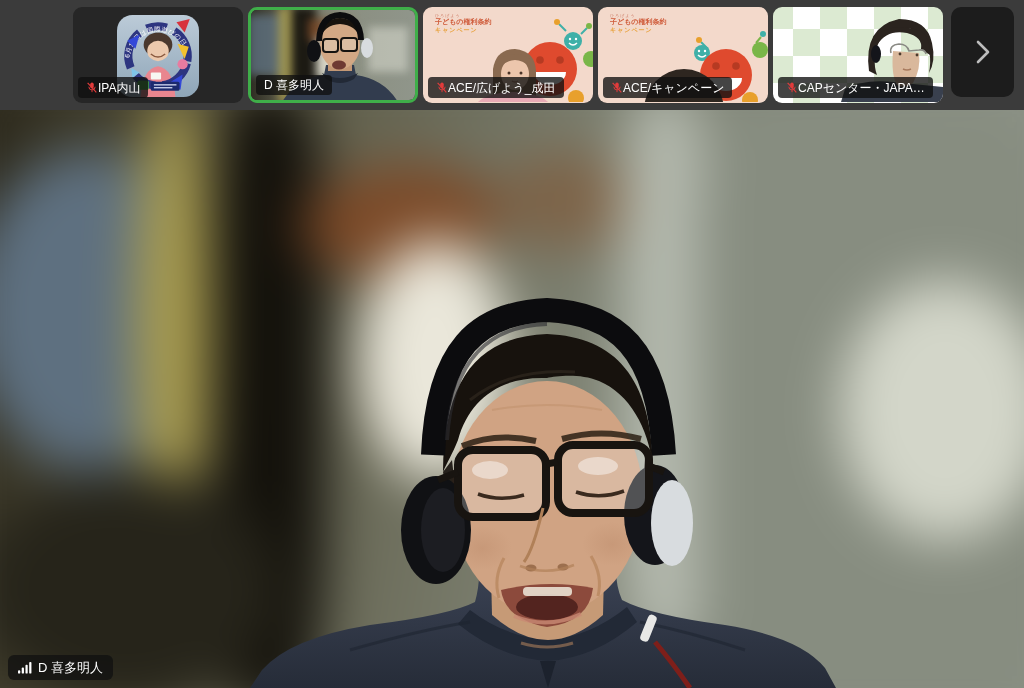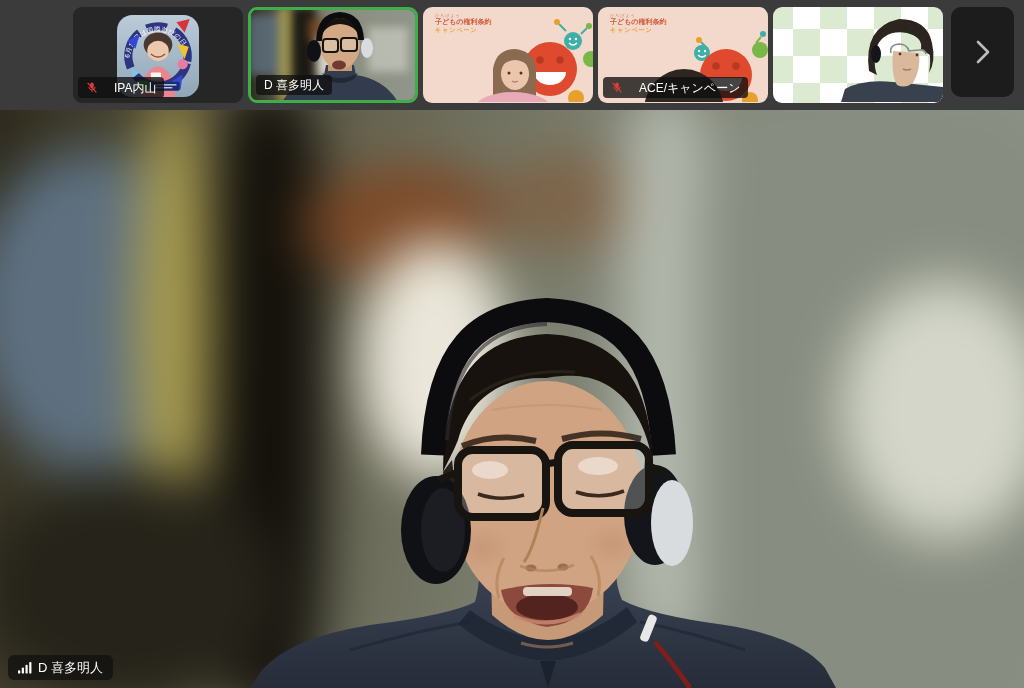--- a/index.html
+++ b/index.html
@@ -5,21 +5,21 @@
   html,body{margin:0;padding:0;width:1024px;height:688px;overflow:hidden;background:#3b3b3b;
     font-family:"Liberation Sans","DejaVu Sans",sans-serif;}
   .stage{position:relative;width:1024px;height:688px;overflow:hidden;}
 
   
   .filmstrip{position:absolute;top:0;left:0;width:1024px;height:110px;background:#3b3b3b;
     display:flex;align-items:flex-start;padding:7px 0 0 73px;gap:5px;box-sizing:border-box;z-index:5;}
   .thumb{position:relative;width:170px;height:96px;border-radius:9px;overflow:hidden;
     background:#262626;flex:0 0 auto;box-sizing:border-box;}
   .thumb.active{border:3px solid #3fae49;}
-  .name-tag{position:absolute;left:5px;bottom:5px;display:flex;align-items:center;gap:16px;
+  .name-tag{position:absolute;left:5px;bottom:5px;display:flex;align-items:center;gap:0;
     background:rgba(16,16,16,.78);color:#fff;font-size:12px;line-height:1;padding:4px 8px;
     border-radius:4px;white-space:nowrap;max-width:152px;overflow:hidden;z-index:4;}
   .mic-ic{flex:0 0 auto;display:inline-block;}
 
   
   .avatar-wrap{position:absolute;inset:0;display:flex;align-items:center;justify-content:center;}
   .avatar-wrap svg{margin-top:2px;}
 
   
   .ace-bg{position:absolute;inset:0;background:#f3d9cb;}
@@ -161,20 +161,29 @@
           <circle cx="153" cy="91" r="8" fill="#e8a02c"></circle>
           <path d="M70,95 L70,62 Q73,42 92,42 Q112,44 113,64 L113,95 Z" fill="#8a6a50"></path>
           <ellipse cx="92" cy="67" rx="14" ry="16" fill="#ecc6ac"></ellipse>
           <path d="M77,60 Q92,46 107,60 L107,52 Q92,42 77,52 Z" fill="#8a6a50"></path>
           <circle cx="86" cy="66" r="1.5" fill="#4a3428"></circle>
             <circle cx="98" cy="66" r="1.5" fill="#4a3428"></circle>
           <path d="M89,74 Q92,76 95,74" stroke="#b07a5e" stroke-width="1.3" fill="none"></path>
           <ellipse cx="90" cy="100" rx="37" ry="15" fill="#e8aab6"></ellipse>
         </svg>
       </div>
+      <div class="name-tag">
+        <svg class="mic-ic" width="12" height="13" viewBox="0 0 16 16">
+          <path d="M8 1.2a2.3 2.3 0 0 1 2.3 2.3V7A2.3 2.3 0 0 1 8 9.3 2.3 2.3 0 0 1 5.7 7V3.5A2.3 2.3 0 0 1 8 1.2z" fill="#e23b3b"></path>
+          <path d="M3.8 7a4.2 4.2 0 0 0 8.4 0" stroke="#e23b3b" stroke-width="1.3" fill="none"></path>
+          <line x1="8" y1="11.4" x2="8" y2="14.2" stroke="#e23b3b" stroke-width="1.3"></line>
+          <line x1="2.2" y1="1.8" x2="13.8" y2="14.4" stroke="#e23b3b" stroke-width="1.6"></line>
+        </svg>
+        <span>ACE/広げよう_成田</span>
+      </div>
     </div>
 
     <div class="thumb">
       <div class="ace-bg">
         <div class="campaign">
           <div class="c1">ひろげよう</div>
           <div class="c2">子どもの権利条約</div>
           <div class="c3">キャンペーン</div>
         </div>
         <svg width="170" height="95" viewBox="0 0 170 95" style="position:absolute;inset:0;">
@@ -213,20 +222,29 @@
         <path d="M68,95 L72,82 Q90,72 120,75 L170,80 L170,95 Z" fill="#39404e"></path>
         <path d="M120,44 Q118,68 124,78 Q132,82 140,76 Q148,62 146,46 Z" fill="#d9b89c"></path>
         <path d="M96,64 Q90,20 126,12 Q154,12 159,36 Q163,54 156,66 Q160,44 150,30 Q138,16 118,24 Q102,32 102,52 Q101,60 104,68 Z" fill="#2b241f"></path>
         <path d="M100,30 Q120,14 148,24 Q158,32 157,48 L148,42 Q150,30 134,26 Q114,22 104,38 Z" fill="#2b241f"></path>
         <path d="M118,46 Q116,38 126,37 Q134,37 136,44 L146,43 Q152,42 153,47" stroke="#8a8a84" stroke-width="1.6" fill="none"></path>
         <circle cx="127" cy="47" r="1.4" fill="#4a3a2c"></circle>
           <circle cx="144" cy="48" r="1.4" fill="#4a3a2c"></circle>
         <path d="M130,62 Q134,64 138,62" stroke="#a87a5e" stroke-width="1.4" fill="none"></path>
         <ellipse cx="103" cy="47" rx="5" ry="9" fill="#14151a"></ellipse>
       </svg>
+      <div class="name-tag">
+        <svg class="mic-ic" width="12" height="13" viewBox="0 0 16 16">
+          <path d="M8 1.2a2.3 2.3 0 0 1 2.3 2.3V7A2.3 2.3 0 0 1 8 9.3 2.3 2.3 0 0 1 5.7 7V3.5A2.3 2.3 0 0 1 8 1.2z" fill="#e23b3b"></path>
+          <path d="M3.8 7a4.2 4.2 0 0 0 8.4 0" stroke="#e23b3b" stroke-width="1.3" fill="none"></path>
+          <line x1="8" y1="11.4" x2="8" y2="14.2" stroke="#e23b3b" stroke-width="1.3"></line>
+          <line x1="2.2" y1="1.8" x2="13.8" y2="14.4" stroke="#e23b3b" stroke-width="1.6"></line>
+        </svg>
+        <span>CAPセンター・JAPA…</span>
+      </div>
     </div>
 
     <div class="scroll-next">
       <svg width="18" height="26" viewBox="0 0 18 26">
         <polyline points="4,3 14,13 4,23" fill="none" stroke="#bdbdbd" stroke-width="2.6" stroke-linecap="round" stroke-linejoin="round"></polyline>
       </svg>
     </div>
   </div>
 
   <div class="main-view">

